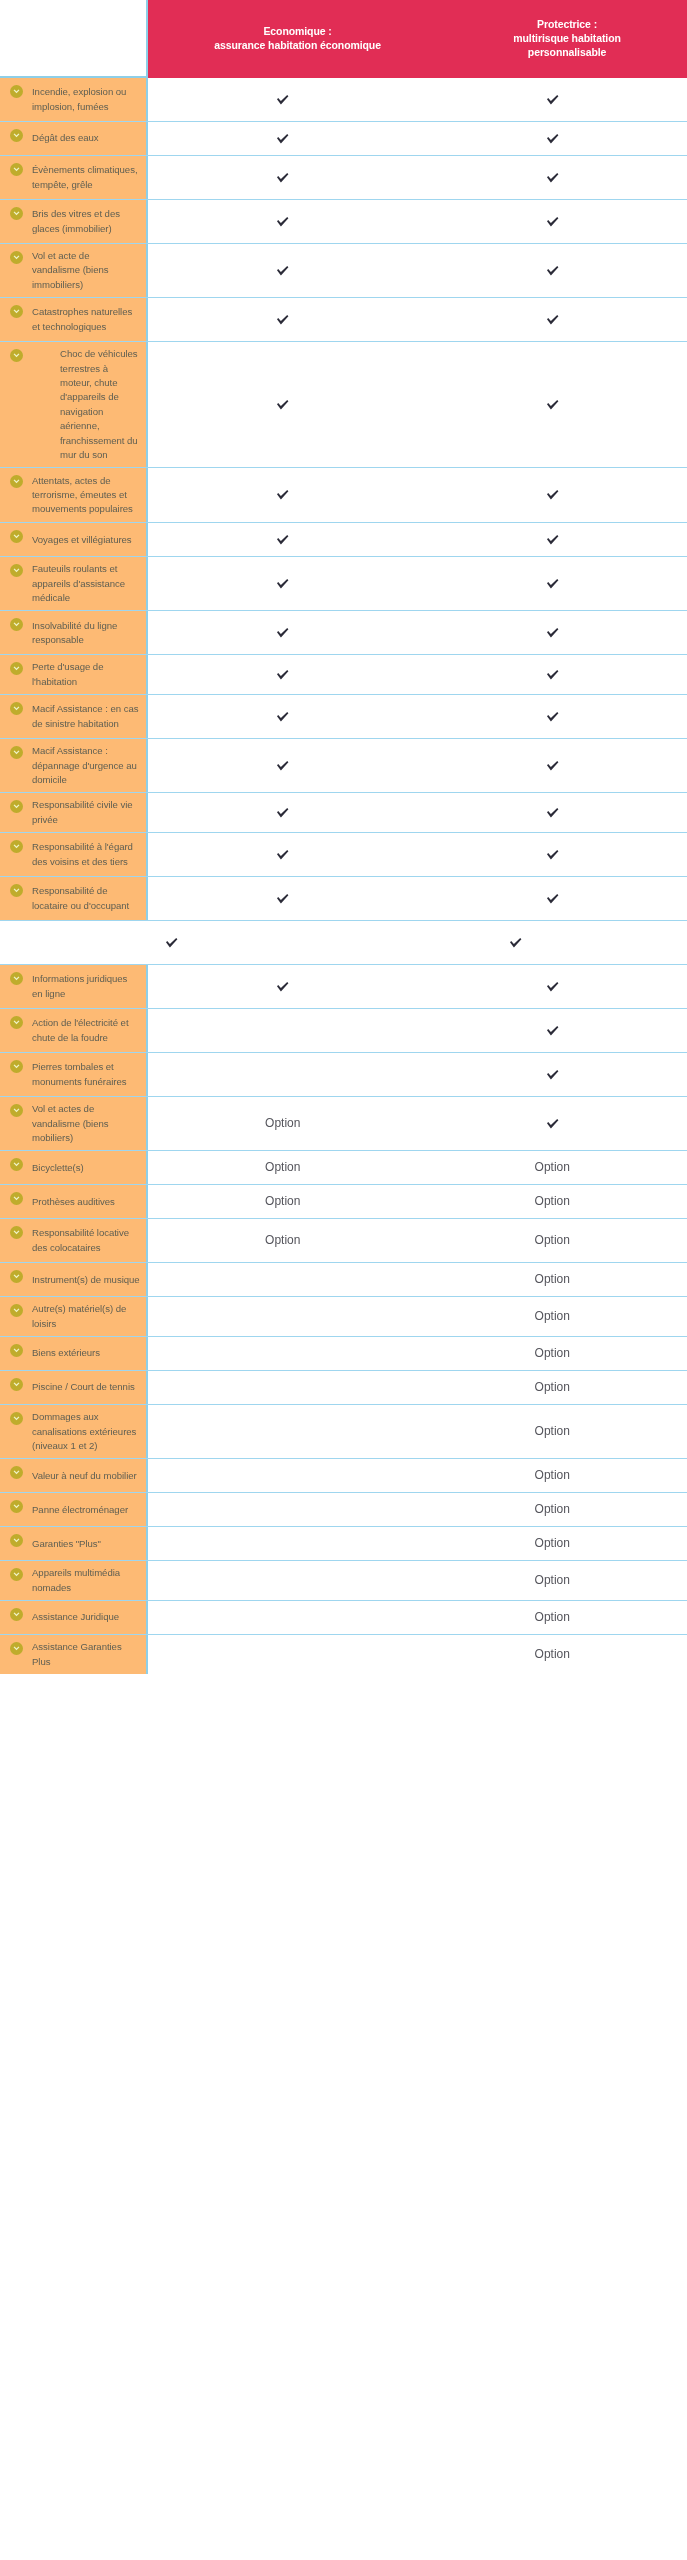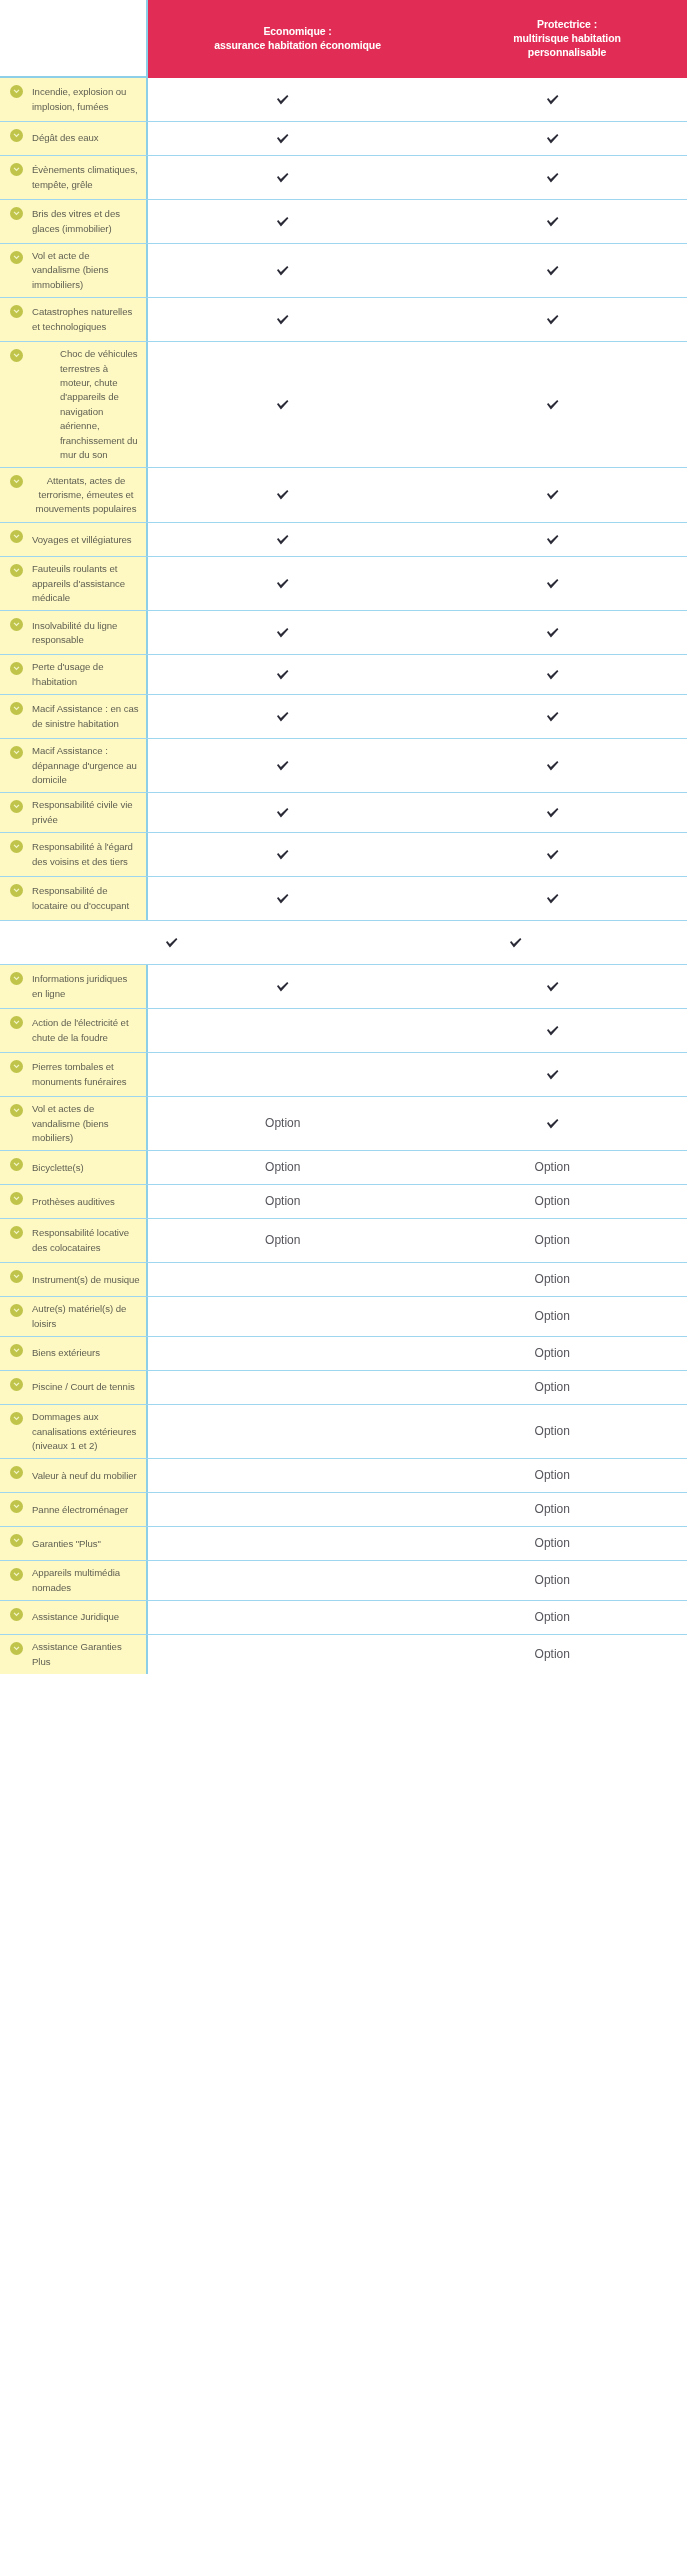--- a/index.html
+++ b/index.html
@@ -54,21 +54,21 @@
     width:687px;
     align-items:stretch;
     border-bottom:1px solid #9fd6ef;
     box-sizing:border-box;
   }
   .row:last-child{border-bottom:none;}
 
   .cell-label{
     width:148px;
     flex:0 0 148px;
-    background:#fef9c3;
+    background:#fdba74;
     box-sizing:border-box;
     display:flex;
     align-items:center;
     padding:5px 6px 5px 10px;
     border-right:2px solid #8ecfe8;
   }
   .lbl-icon{
     flex:0 0 13px;
     width:13px;
     height:13px;
@@ -99,21 +99,21 @@
   .val-option{
     color:#55555c;
     font-size:12px;
     line-height:1.3;
   }
   .val-empty{font-size:0;line-height:0;}
 
   
   .row.h1 .cell-label,.row.h1 .cell-val{min-height:33px;align-items:center;}
   .row.h2 .cell-label,.row.h2 .cell-val{min-height:43px;}
-  .row.h3 .cell-label,.row.h3 .cell-val{min-height:54px;text-align:center;}
+  .row.h3 .cell-label,.row.h3 .cell-val{min-height:54px;}
   .row.h4 .cell-label,.row.h4 .cell-val{min-height:68px;gap:28px;}
 </style>
 </head>
 <body>
 
 <div id="table-root">
 
   <div class="thead">
     <div class="th-blank"></div>
 

